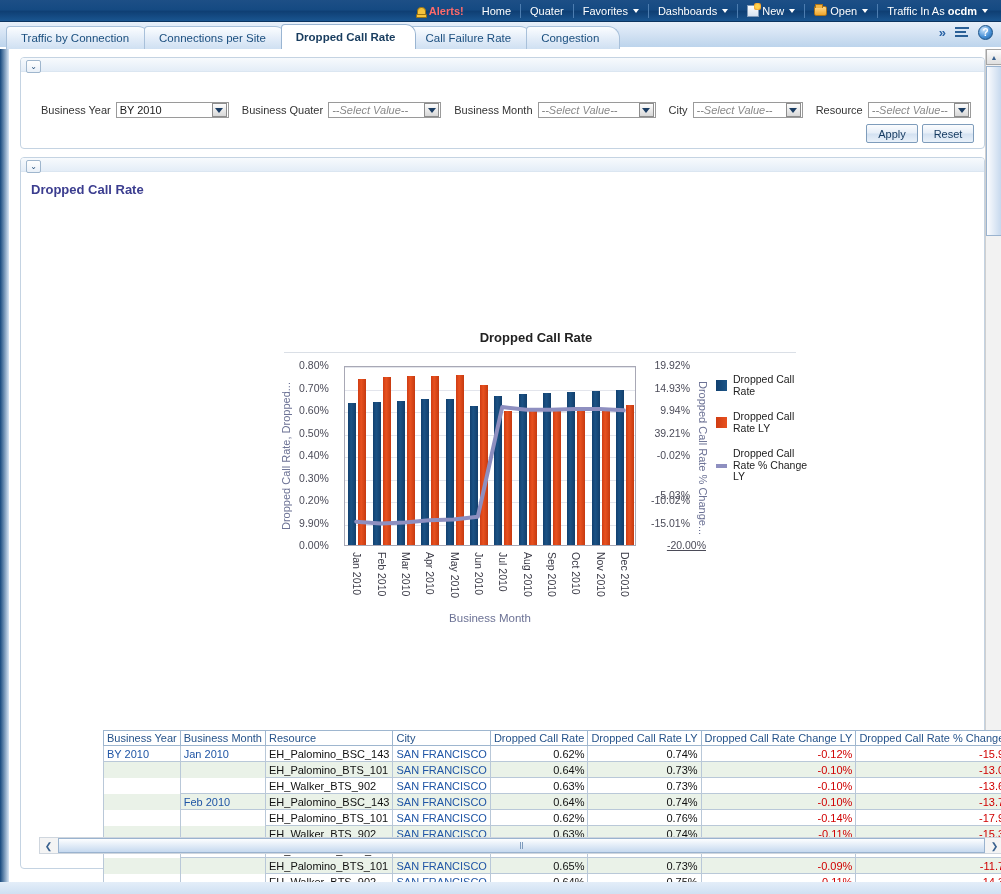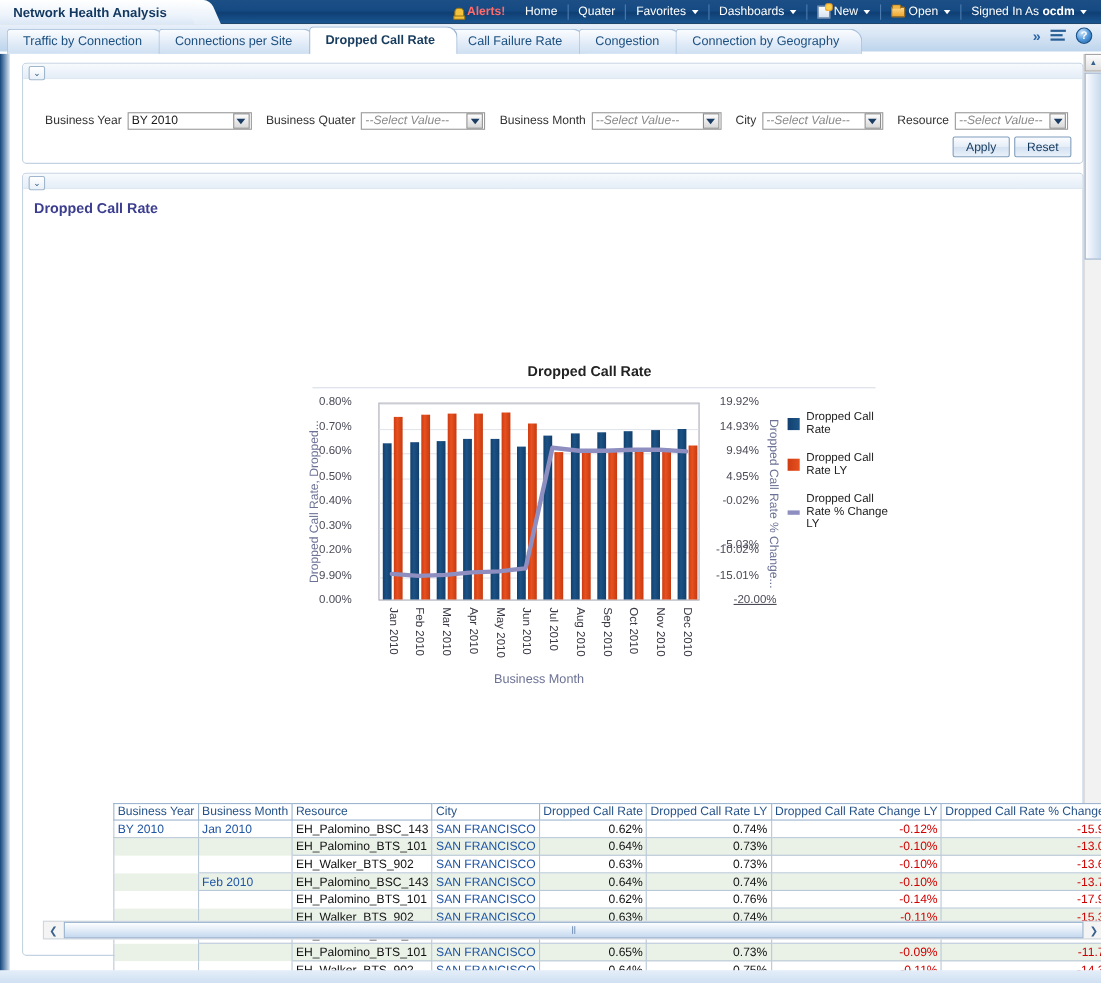--- a/index.html
+++ b/index.html
@@ -154,21 +154,21 @@
   }
   .titlerule{position:absolute;left:8px;top:22px;width:512px;height:1px;background:#dadfe6;}
   .plot{position:absolute;left:68px;top:36px;width:292px;height:180px;border:1px solid #a8a8b5;background:#fff;}
   .grid-h{position:absolute;left:0;width:100%;height:1px;background:#e3e5ec;}
   .ylabL{
     position:absolute;left:3px;top:36px;height:180px;width:14px;
     writing-mode:vertical-rl;transform:rotate(180deg);
     display:flex;align-items:center;justify-content:center;
     font-size:11px;color:#6c7295;white-space:nowrap;
   }
-  .ytickL{position:absolute;right:0;text-align:left;font-size:10.5px;color:#4b4b58;width:48px;}
+  .ytickL{position:absolute;right:0;text-align:center;font-size:10.5px;color:#4b4b58;width:48px;}
   .ytickR{position:absolute;left:0;text-align:right;font-size:10.5px;color:#4b4b58;width:50px;}
   .ylabR{
     position:absolute;left:420px;top:30px;height:196px;width:14px;
     writing-mode:vertical-rl;
     display:flex;align-items:center;justify-content:center;
     font-size:11px;color:#6c7295;white-space:nowrap;
   }
   .xtick{
     position:absolute;top:222px;width:14px;height:54px;
     writing-mode:vertical-rl;
@@ -217,23 +217,20 @@
     overflow:hidden;
   }
   .footer span{font-size:10.5px;color:#2a4d77;padding-left:28px;display:block;line-height:12px;}
 </style>
 </head>
 <body>
 
 <div id="page">
 
   <div class="topbar">
-    <div class="brandtab">
-      <span>Network Health Analysis</span>
-    </div>
     <div class="topnav">
       <div class="item">
         <span class="bell"></span>
         <span class="alerts">Alerts!</span>
       </div>
       <div class="item">
           <span>Home</span>
         </div>
       <div class="sep"></div>
       <div class="item">
@@ -256,21 +253,21 @@
         <i class="caretdown"></i>
       </div>
       <div class="sep"></div>
       <div class="item">
         <span class="foldericon"></span>
         <span>Open</span>
         <i class="caretdown"></i>
       </div>
       <div class="sep"></div>
       <div class="item">
-        <span>Signed In As</span>
+        <span>Traffic In As</span>
         <span class="uname">ocdm</span>
         <i class="caretdown"></i>
       </div>
     </div>
   </div>
 
   <div class="tabstrip">
     <div class="tabs" id="tabs">
         <div class="tab">
           <span>Traffic by Connection</span>
@@ -279,23 +276,20 @@
           <span>Connections per Site</span>
         </div>
         <div class="tab active">
           <span>Dropped Call Rate</span>
         </div>
         <div class="tab">
           <span>Call Failure Rate</span>
         </div>
         <div class="tab">
           <span>Congestion</span>
-        </div>
-        <div class="tab">
-          <span>Connection by Geography</span>
         </div>
       </div>
     <div class="tabtools">
       <span class="chev">»</span>
       <span class="listicon">
           <i></i>
           <i></i>
           <i></i>
         </span>
       <span class="helpicon">?</span>
@@ -377,21 +371,21 @@
           <div class="ytickL" style="left: 14px; top: 74px;">0.60%</div>
           <div class="ytickL" style="left: 14px; top: 51.5px;">0.70%</div>
           <div class="ytickL" style="left: 14px; top: 29px;">0.80%</div>
         </div>
       <div id="yticksR">
           <div class="ytickR" style="left: 380px; top: 209px; text-decoration: underline;">-20.00%</div>
           <div class="ytickR" style="left: 364px; top: 186.5px;">-15.01%</div>
           <div class="ytickR" style="left: 364px; top: 164px;">-10.02%</div>
           <div class="ytickR" style="left: 364px; top: 159px;">-5.03%</div>
           <div class="ytickR" style="left: 364px; top: 119px;">-0.02%</div>
-          <div class="ytickR" style="left: 364px; top: 96.5px;">4.95%</div>
+          <div class="ytickR" style="left: 364px; top: 96.5px;">39.21%</div>
           <div class="ytickR" style="left: 364px; top: 74px;">9.94%</div>
           <div class="ytickR" style="left: 364px; top: 51.5px;">14.93%</div>
           <div class="ytickR" style="left: 364px; top: 29px;">19.92%</div>
         </div>
       <div class="plot" id="plot">
           <div class="grid-h" style="top: 157.5px;"></div>
           <div class="grid-h" style="top: 135px;"></div>
           <div class="grid-h" style="top: 112.5px;"></div>
           <div class="grid-h" style="top: 90px;"></div>
           <div class="grid-h" style="top: 67.5px;"></div>

